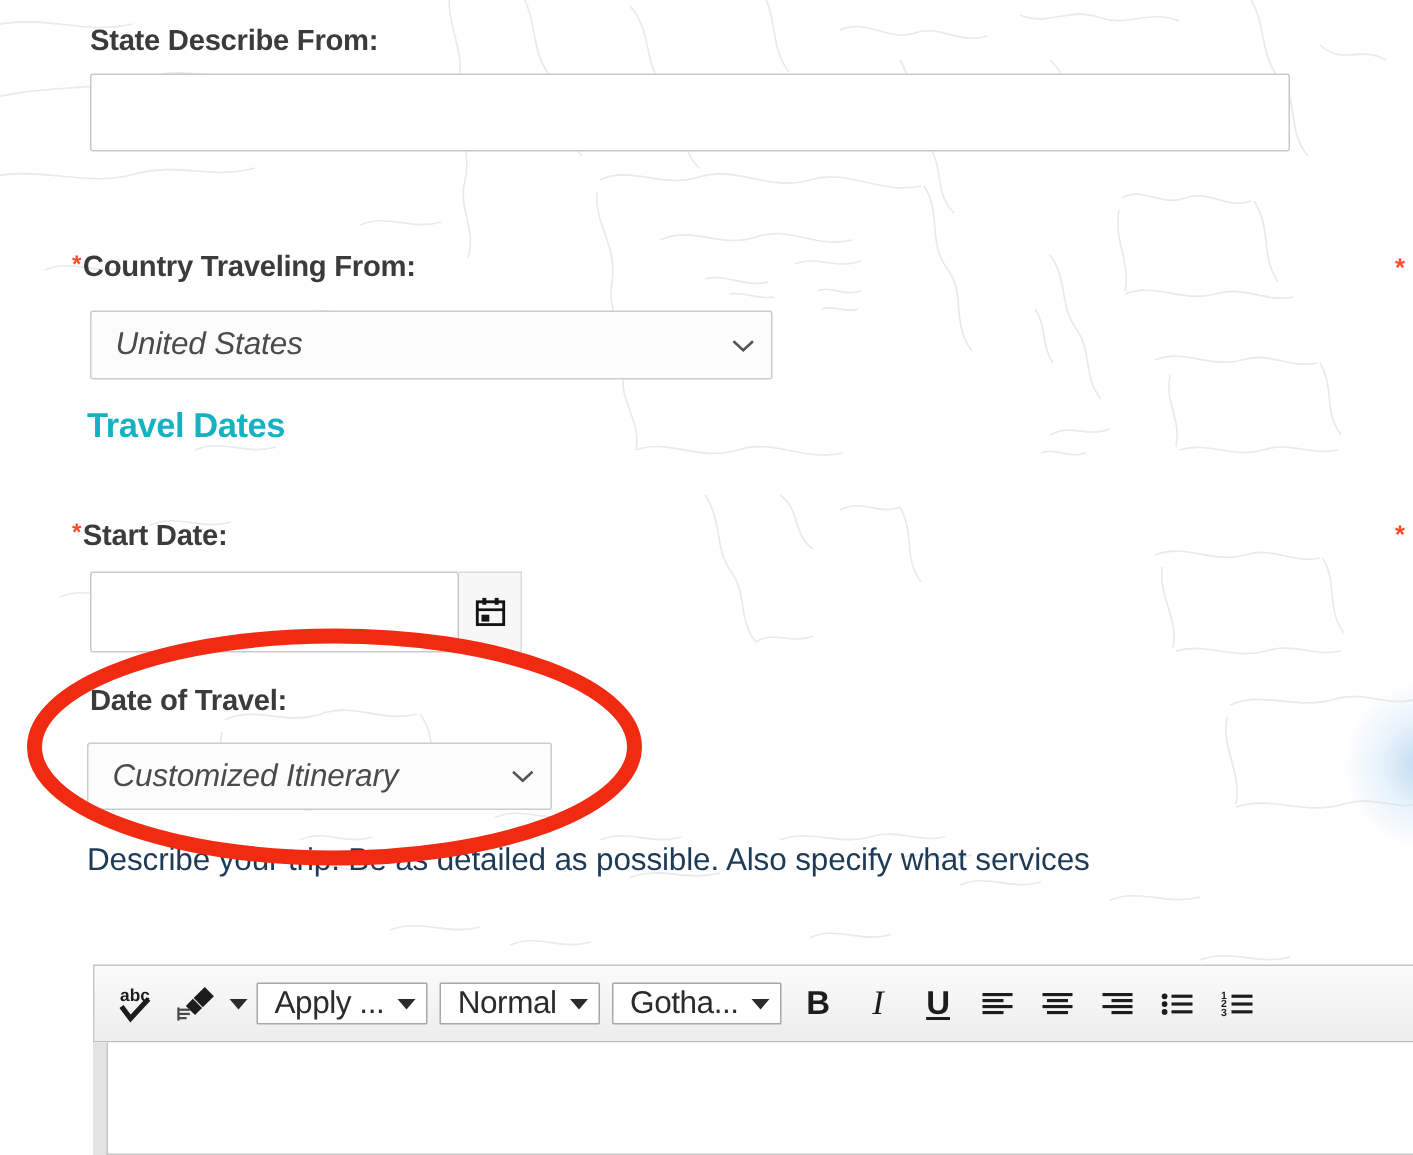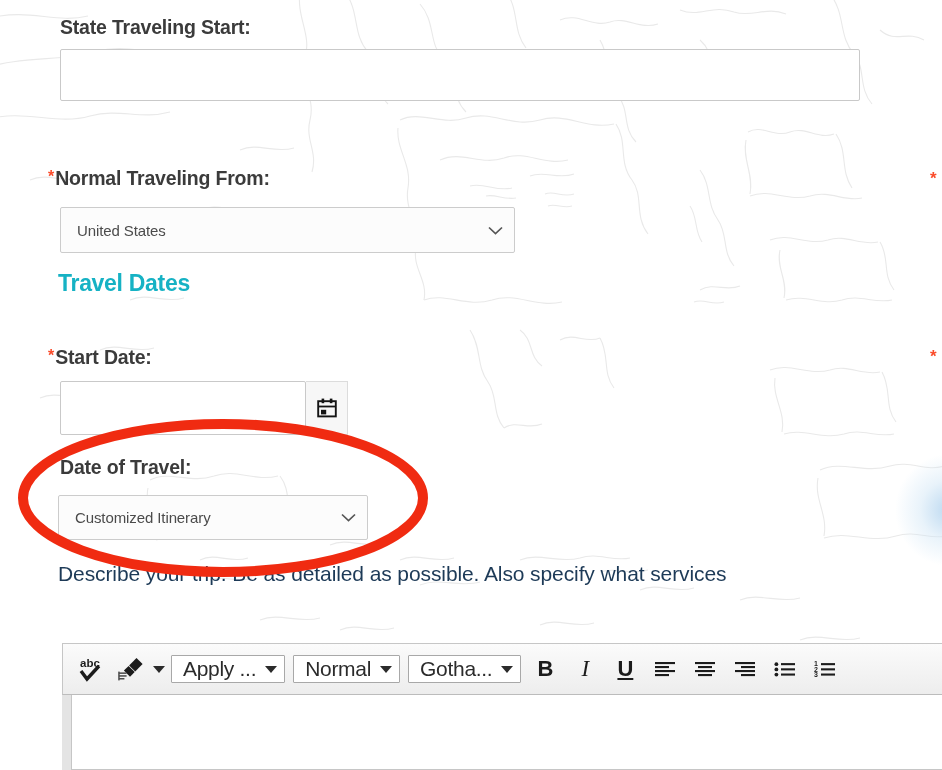--- a/index.html
+++ b/index.html
@@ -83,25 +83,26 @@
     box-sizing: border-box;
     background: #fcfcfc;
     border: 1px solid #cccccc;
     border-radius: 2px;
     display: flex;
     align-items: center;
     padding: 0 10px 0 16px;
   }
   .selbox .seltext {
     flex: 1 1 auto;
-    font-size: 15px;
+    font-size: 21px;
     color: #4b4b4b;
     white-space: nowrap;
     overflow: hidden;
     letter-spacing: -0.1px;
+    font-style: italic;
   }
   .chev {
     flex: 0 0 auto;
     width: 17px;
     height: 11px;
     margin-left: 8px;
   }
   .chev svg { display:block; width:100%; height:100%; }
   .chev path { fill: none; stroke: #555; stroke-width: 1.7; }
 
@@ -358,26 +359,26 @@
     <path d="M800 640 C 820 632, 838 644, 860 638"></path>
     <path d="M640 660 C 660 652, 678 664, 700 658"></path>
   </svg>
 </div>
 
 <div id="edge-glow"></div>
 
 <div id="content">
 
   <div class="fld" style="left:60px; top:18px;">
-    <div class="lbl">State Traveling Start:</div>
+    <div class="lbl">State Describe From:</div>
   </div>
   <div class="fld txtbox" style="left:60px; top:49px; width:800px; height:52px;"></div>
 
   <div class="fld" style="left:48px; top:169px;">
-    <span class="req">*</span><span class="lbl">Normal Traveling From:</span>
+    <span class="req">*</span><span class="lbl">Country Traveling From:</span>
   </div>
   <div class="fld selbox" style="left:60px; top:207px; width:455px; height:46px;">
     <span class="seltext">United States</span>
     <span class="chev">
       <svg viewBox="0 0 17 11">
           <path d="M2 2.5 L8.5 8.5 L15 2.5"></path>
         </svg>
     </span>
   </div>
 

